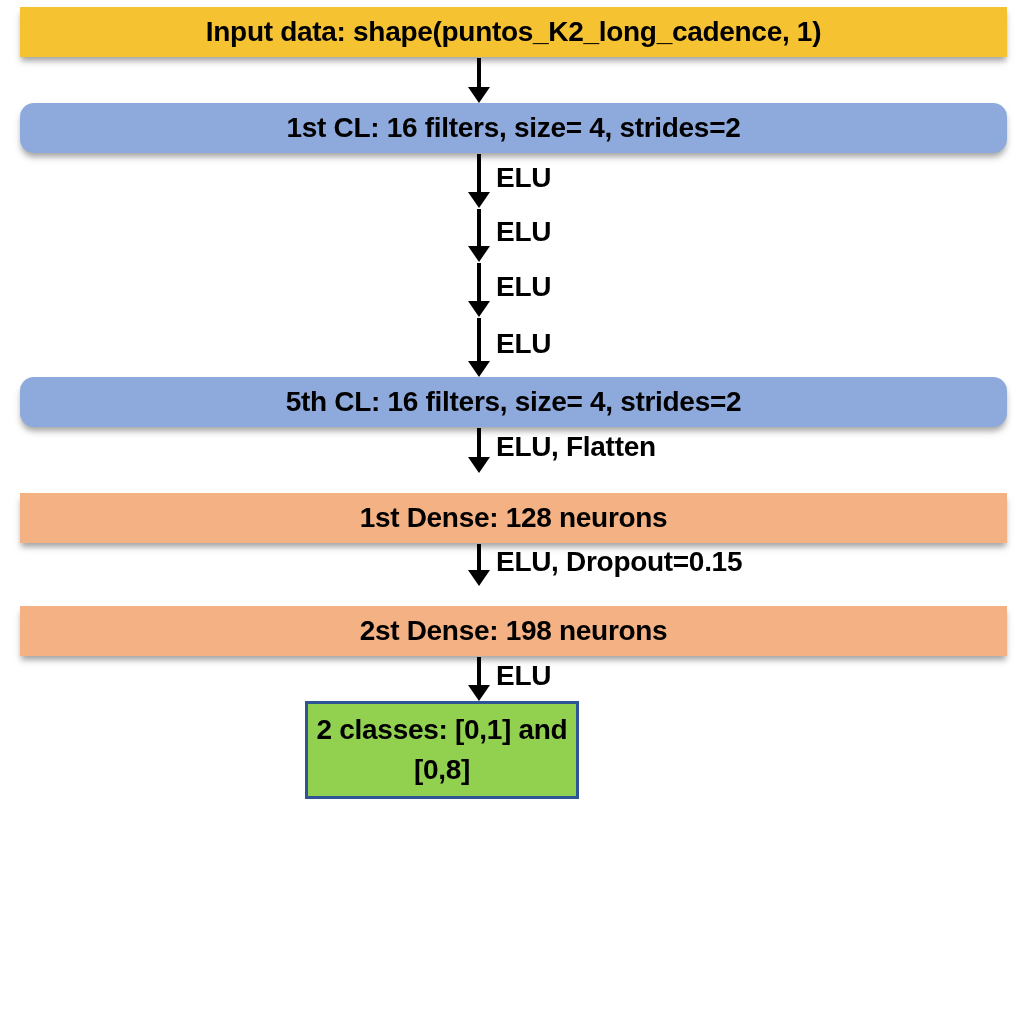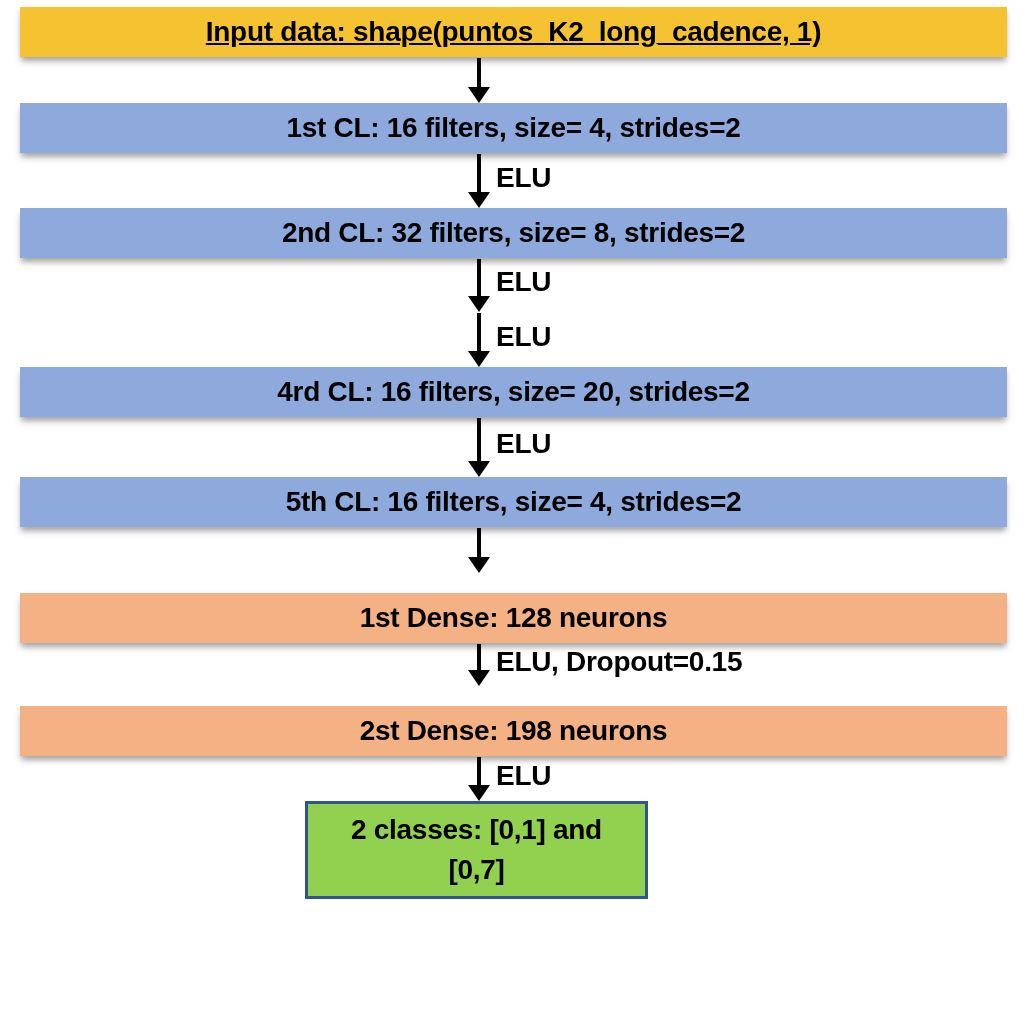--- a/index.html
+++ b/index.html
@@ -23,27 +23,27 @@
     height: 50px;
     display: flex;
     align-items: center;
     justify-content: center;
     font-size: 28px;
     font-weight: 700;
     letter-spacing: -0.3px;
     text-align: center;
     box-shadow: 0 5px 6px -1px rgba(90, 90, 90, 0.55);
   }
-  .node.first { margin-top: 7px; text-decoration: underline; }
+  .node.first { margin-top: 7px; }
   .node-input  { background: var(--input-fill, #F5C232); }
-  .node-conv   { background: var(--conv-fill, #8EA9DB); }
+  .node-conv   { background: var(--conv-fill, #8EA9DB); border-radius: 14px; }
   .node-dense  { background: var(--dense-fill, #F4B183); margin-top: 20px; }
   .node-output {
     margin-left: 305px;
-    width: 343px;
+    width: 274px;
     height: 98px;
     background: var(--output-fill, #92D050);
     border: 3px solid var(--output-border, #2F5496);
     flex-direction: column;
     line-height: 40px;
     box-shadow: none;
   }
   .gap {
     position: relative;
     width: 1028px;
@@ -108,62 +108,57 @@
   </div>
 
   <div class="gap" style="height:55px">
     <span class="arrow">
         <span class="stem"></span>
         <span class="head"></span>
       </span>
     <span class="edge-label">ELU</span>
   </div>
 
-  <div class="node node-conv">
-    <span>2nd CL: 32 filters, size= 8, strides=2</span>
-  </div>
 
   <div class="gap" style="height:54px">
     <span class="arrow">
         <span class="stem"></span>
         <span class="head"></span>
       </span>
     <span class="edge-label">ELU</span>
   </div>
 
 
   <div class="gap" style="height:55px">
     <span class="arrow">
         <span class="stem"></span>
         <span class="head"></span>
       </span>
     <span class="edge-label">ELU</span>
   </div>
 
-  <div class="node node-conv">
-    <span>4rd CL: 16 filters, size= 20, strides=2</span>
-  </div>
 
   <div class="gap" style="height:60px">
     <span class="arrow">
         <span class="stem"></span>
         <span class="head"></span>
       </span>
     <span class="edge-label">ELU</span>
   </div>
 
   <div class="node node-conv">
     <span>5th CL: 16 filters, size= 4, strides=2</span>
   </div>
 
   <div class="gap" style="height:46px">
     <span class="arrow">
         <span class="stem"></span>
         <span class="head"></span>
       </span>
+    <span class="edge-label">ELU, Flatten</span>
   </div>
 
   <div class="node node-dense">
     <span>1st Dense: 128 neurons</span>
   </div>
 
   <div class="gap" style="height:43px">
     <span class="arrow">
         <span class="stem"></span>
         <span class="head"></span>
@@ -180,16 +175,16 @@
         <span class="stem"></span>
         <span class="head"></span>
       </span>
     <span class="edge-label">ELU</span>
   </div>
 
 
 
   <div class="node node-output">
     <span>2 classes: [0,1] and</span>
-    <span>[0,7]</span>
+    <span>[0,8]</span>
   </div>
 
 </div>
 
 </body></html>

